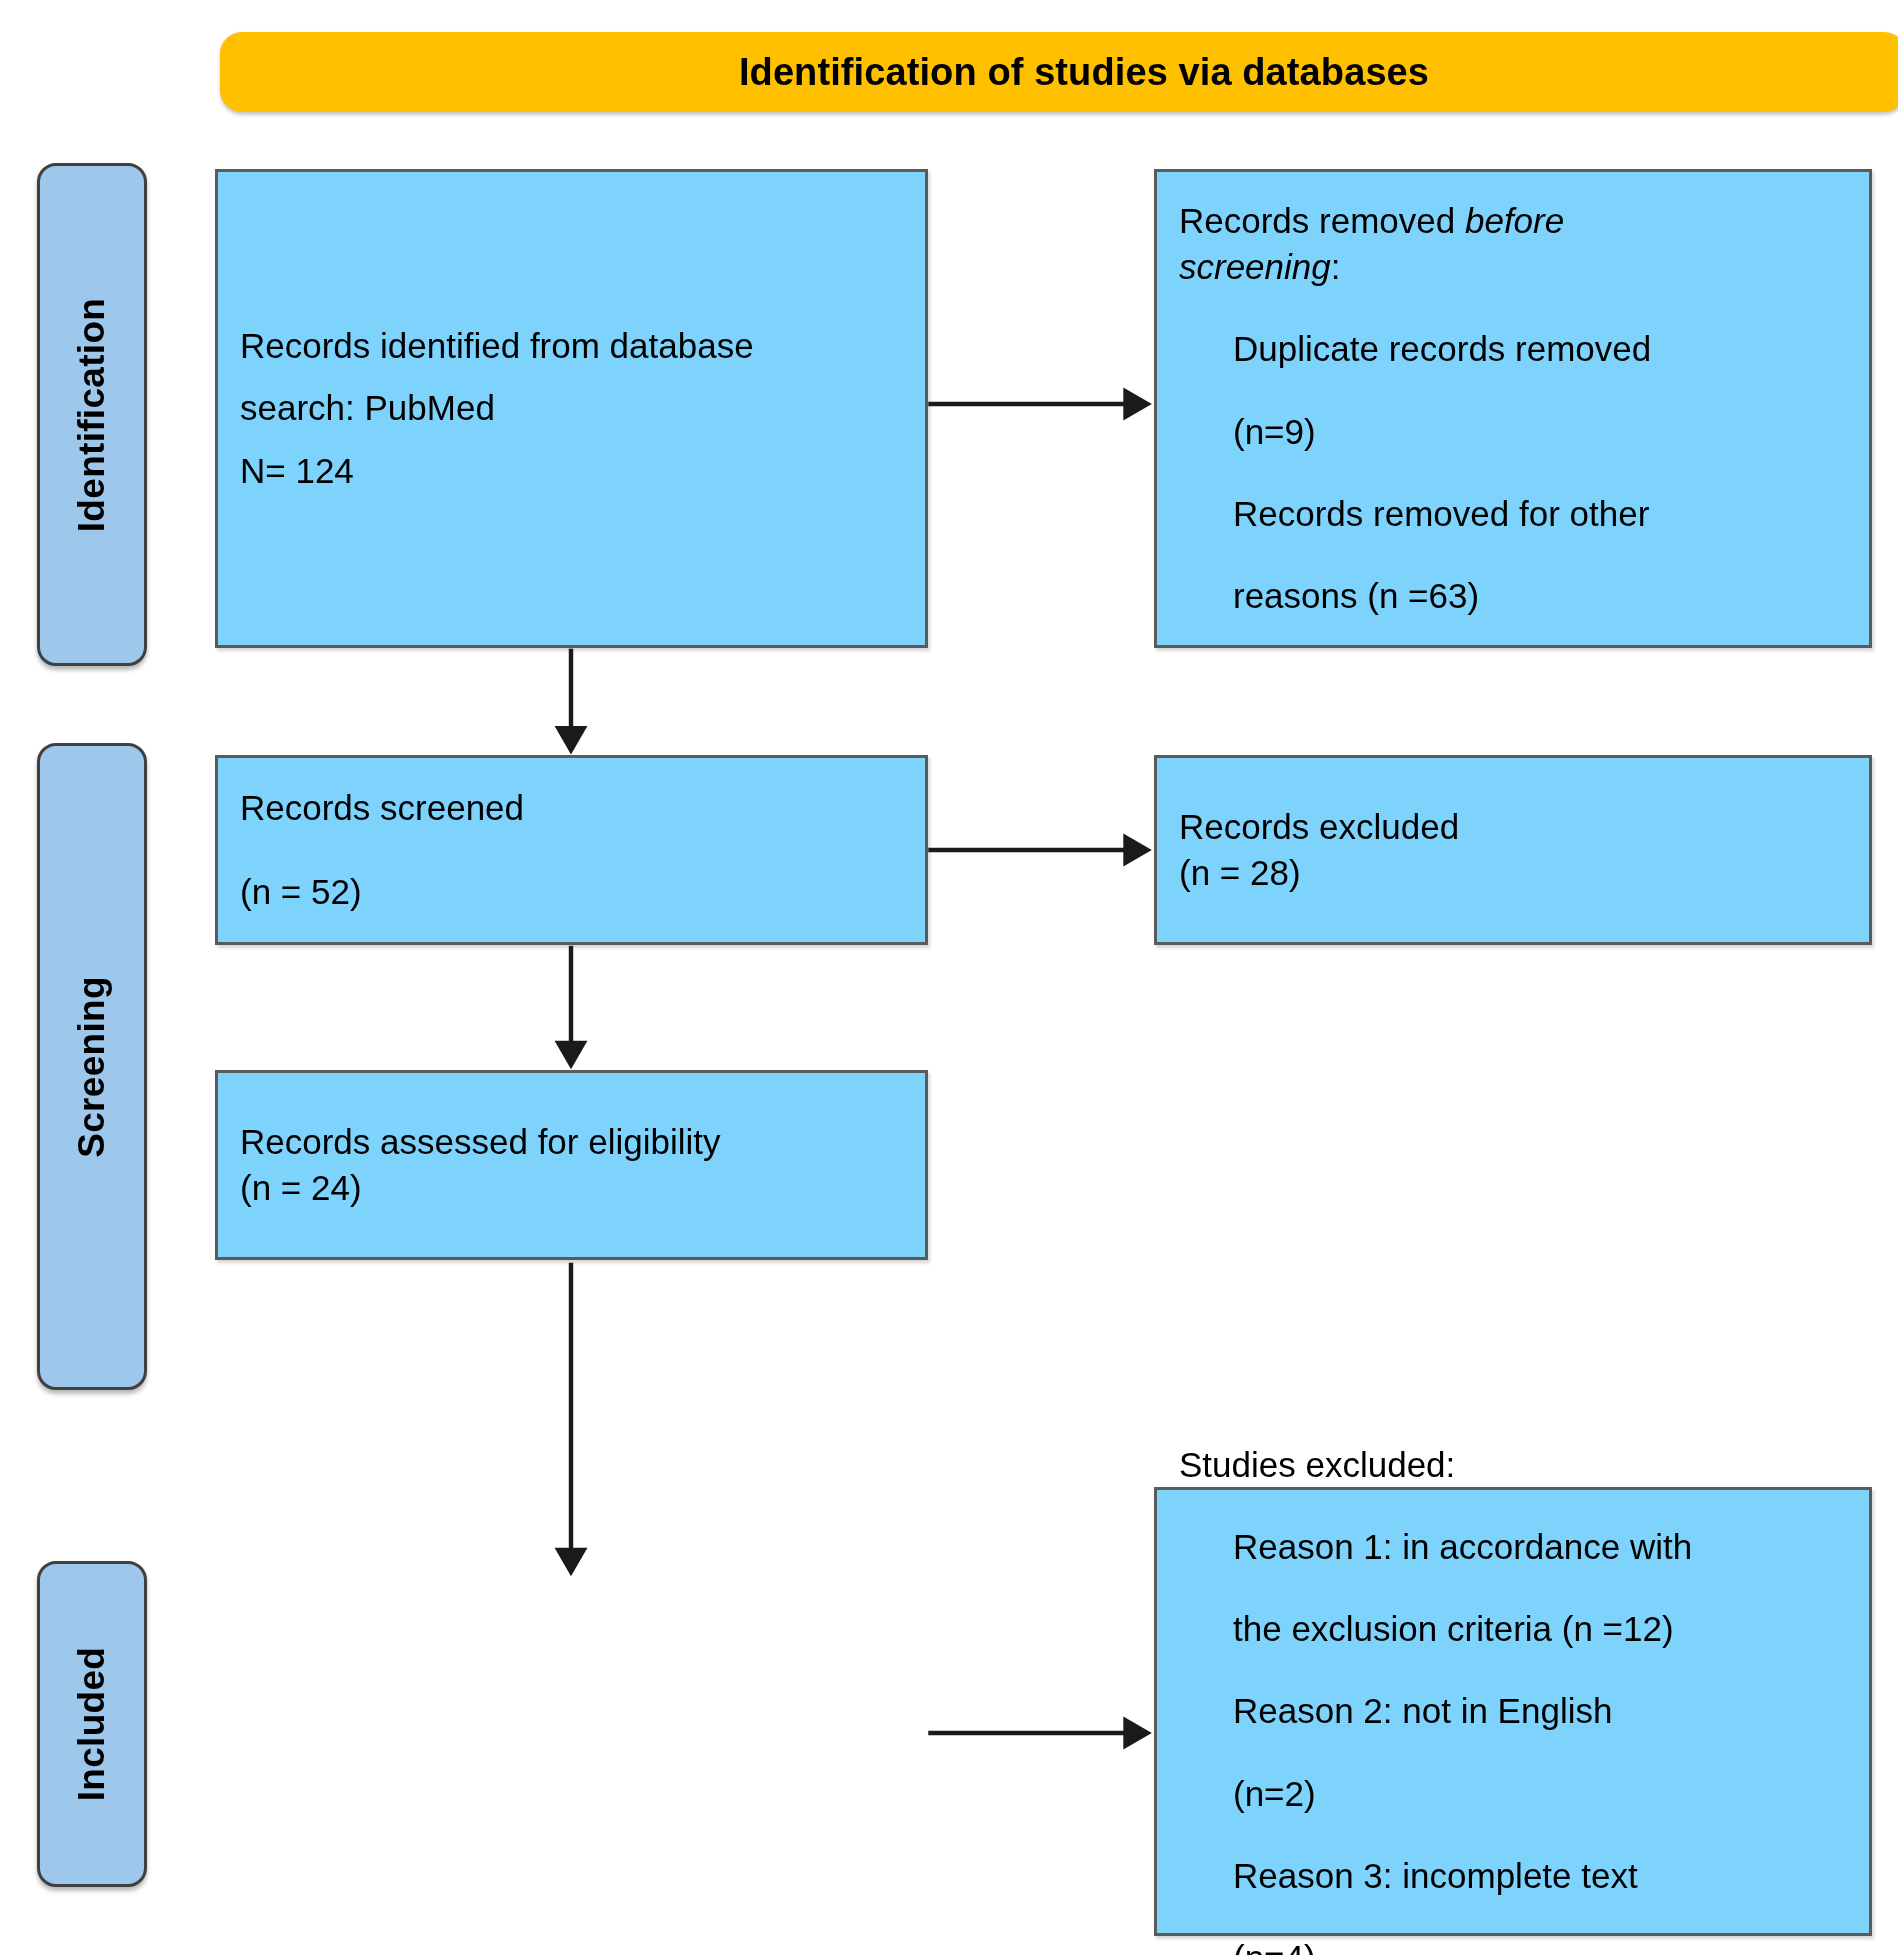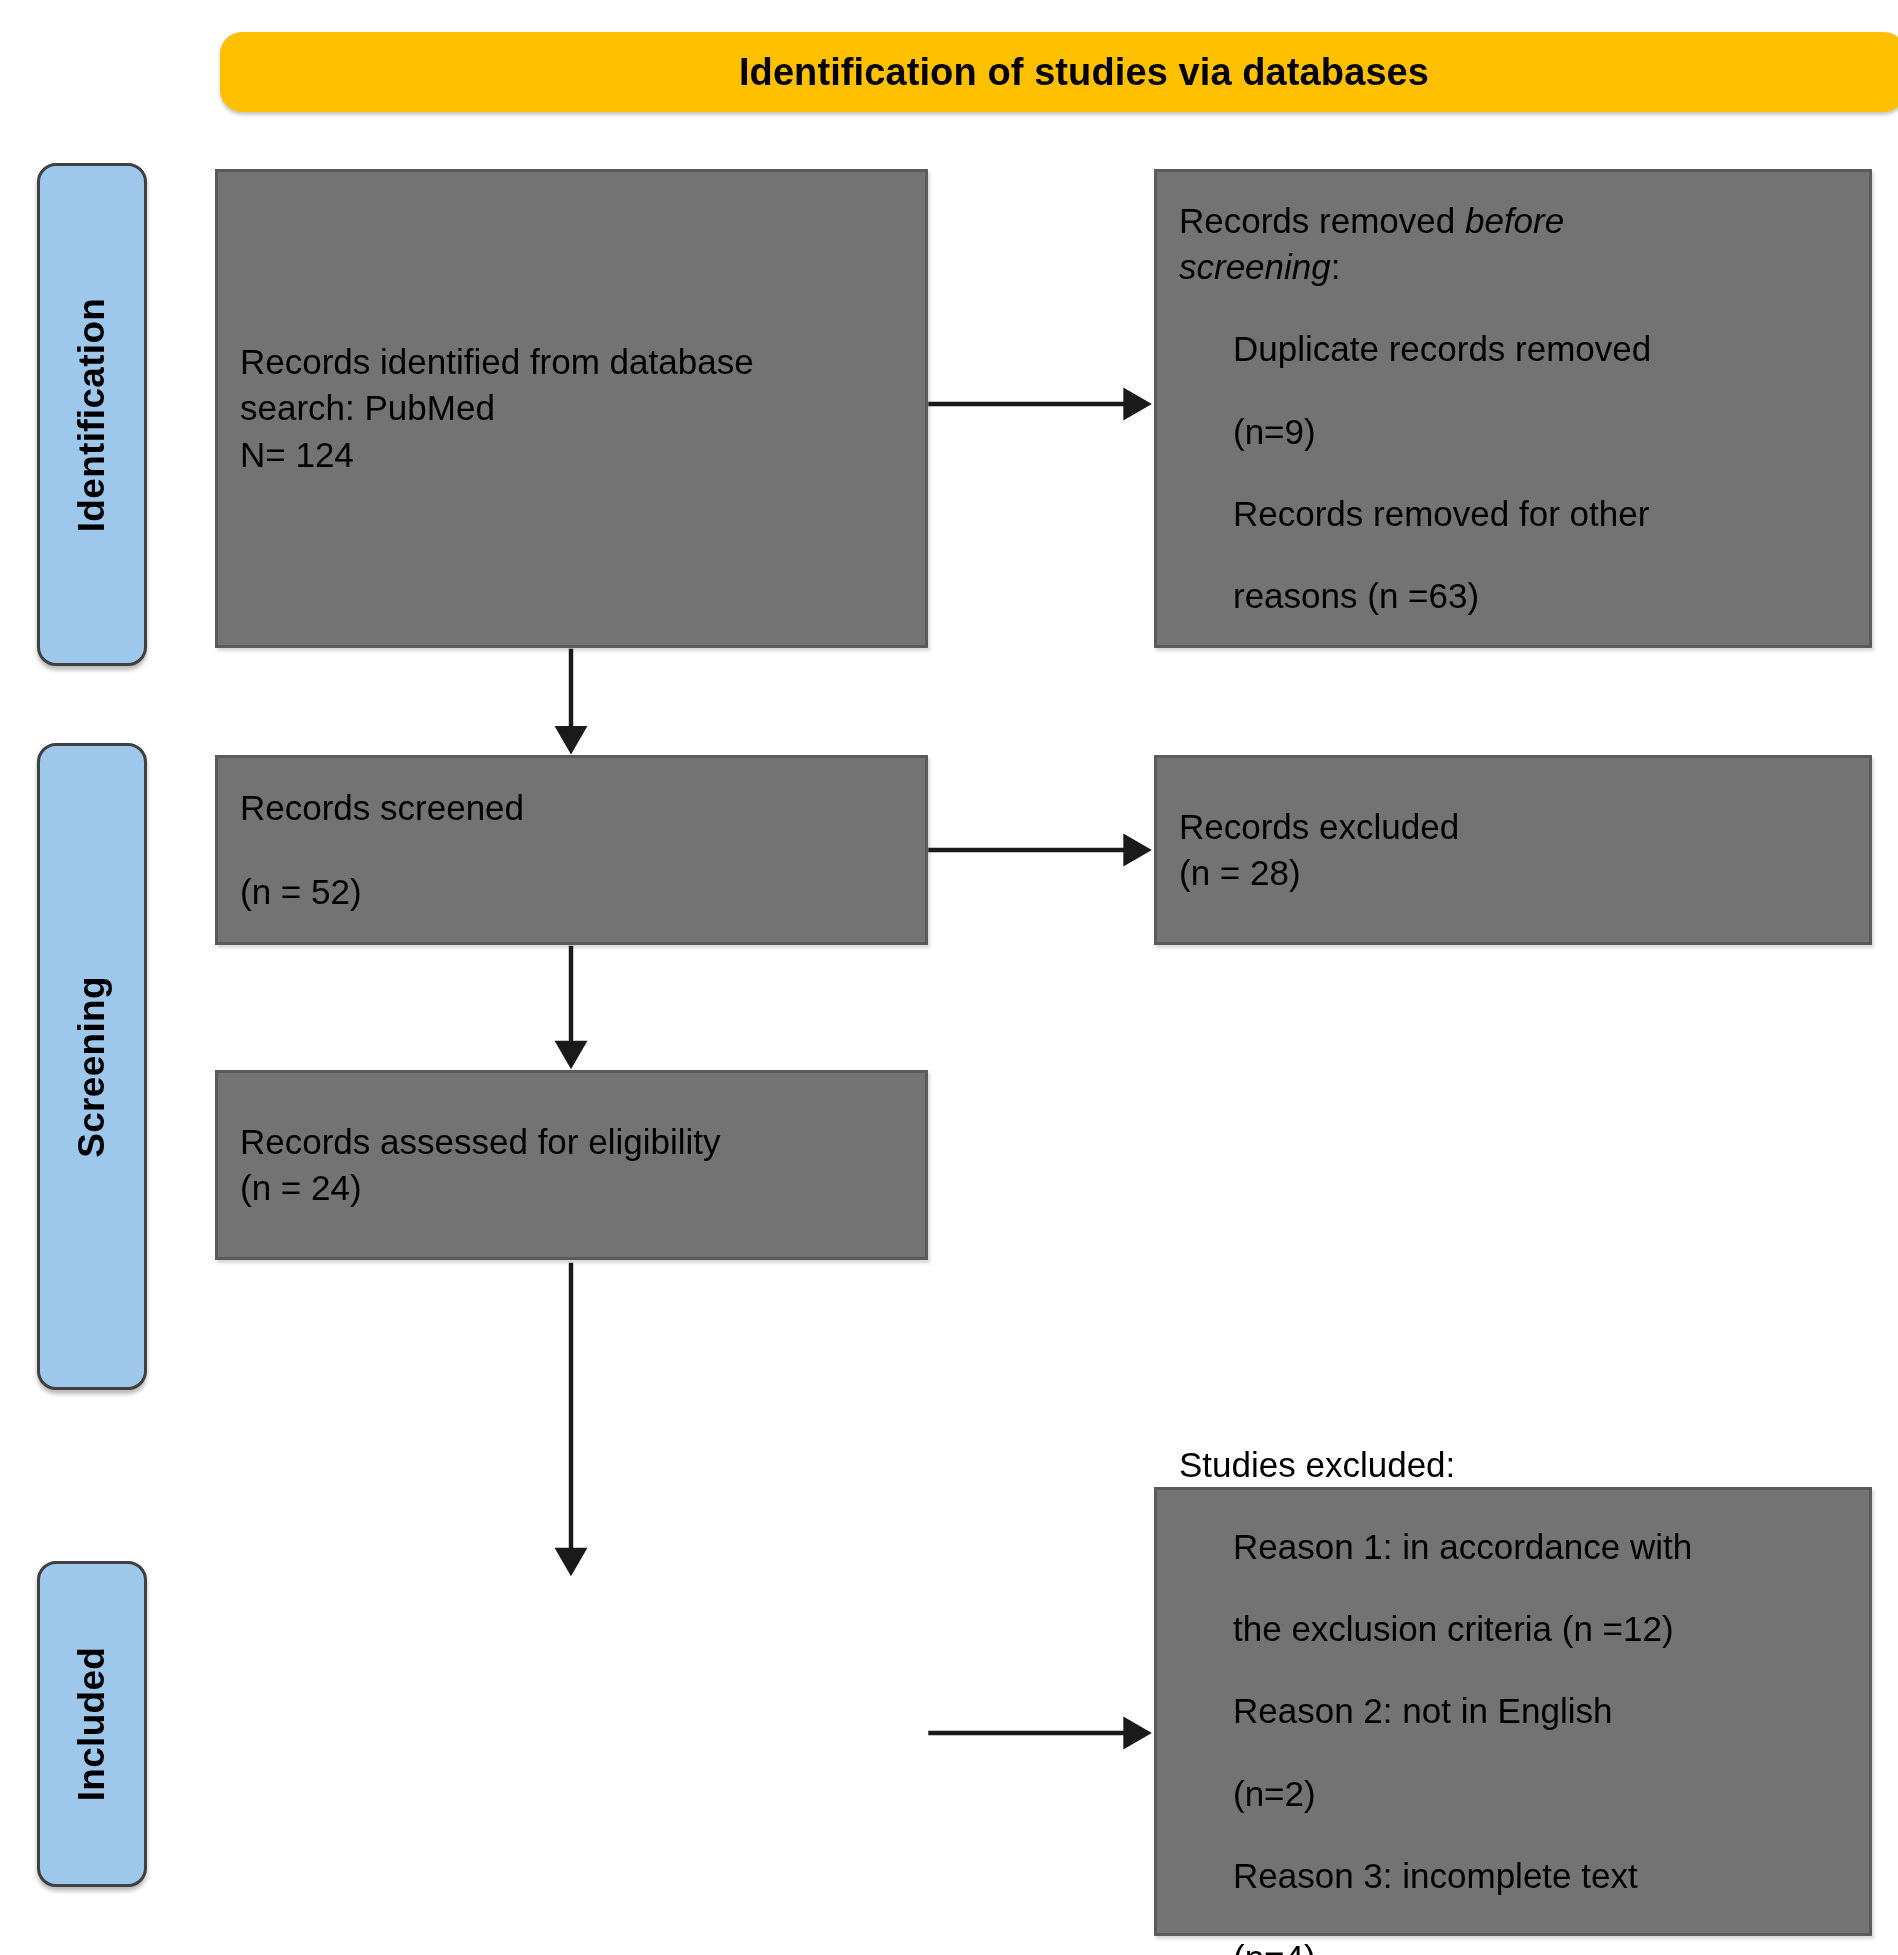--- a/index.html
+++ b/index.html
@@ -53,21 +53,21 @@
     white-space: nowrap;
     font-weight: bold;
     color: #000000;
     font-size: 37px;
     letter-spacing: 0.3px;
   }
 
   
   .flow-box {
     position: absolute;
-    background: #737373;
+    background: #7dd3fc;
     border: 3.2px solid #5B5B5B;
     box-sizing: border-box;
     box-shadow: 1.9px 2.6px 3.2px rgba(0,0,0,0.16);
     display: flex;
     flex-direction: column;
     justify-content: center;
   }
   .flow-box .btext {
     color: #000000;
     font-size: 35px;
@@ -108,21 +108,21 @@
   </div>
 
   <div class="stage-label" style="left:37px; top:743px; width:104px; height:641px;">
     <span class="vtext">Screening</span>
   </div>
 
   <div class="stage-label" style="left:37px; top:1561px; width:104px; height:320px;">
     <span class="vtext">Included</span>
   </div>
 
-  <div class="flow-box" style="left:215px; top:169px; width:713px; height:479px;">
+  <div class="flow-box" style="left:215px; top:169px; width:713px; height:479px;gap:16px;">
     <div class="btext">Records identified from database</div>
     <div class="btext">search: PubMed</div>
     <div class="btext">N= 124</div>
   </div>
 
   <div class="flow-box" style="left:1154px; top:169px; width:718px; height:479px;">
     <div class="btext"><span>Records removed </span><span class="ital-run">before</span></div>
     <div class="btext"><span class="ital-run">screening</span><span>:</span></div>
     <div class="btext indented">Duplicate records removed</div>
     <div class="btext indented">(n=9)</div>

